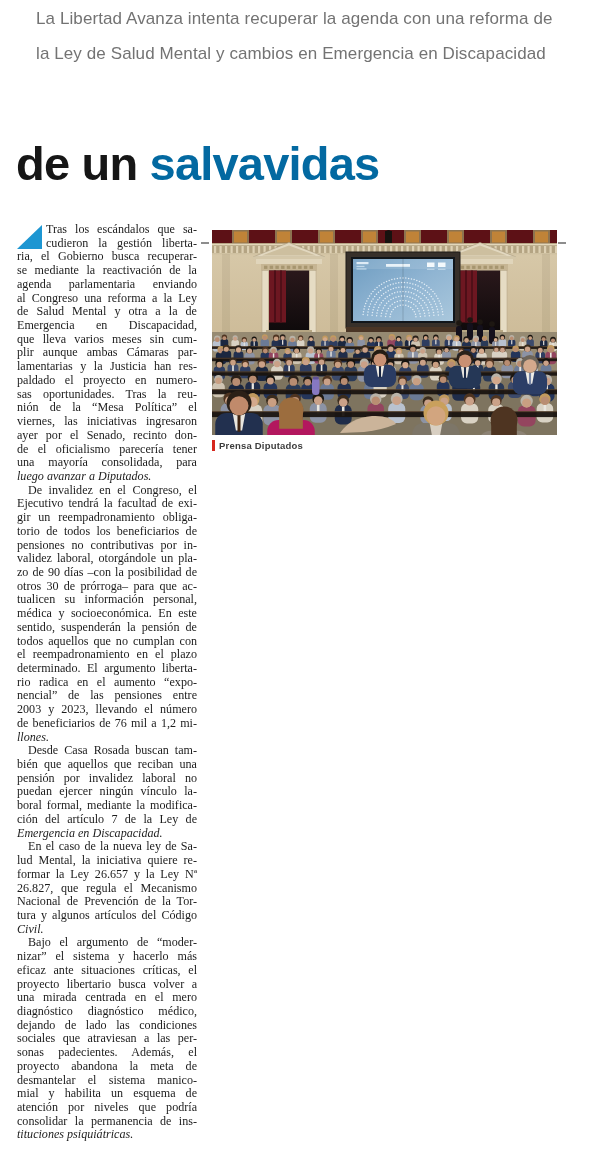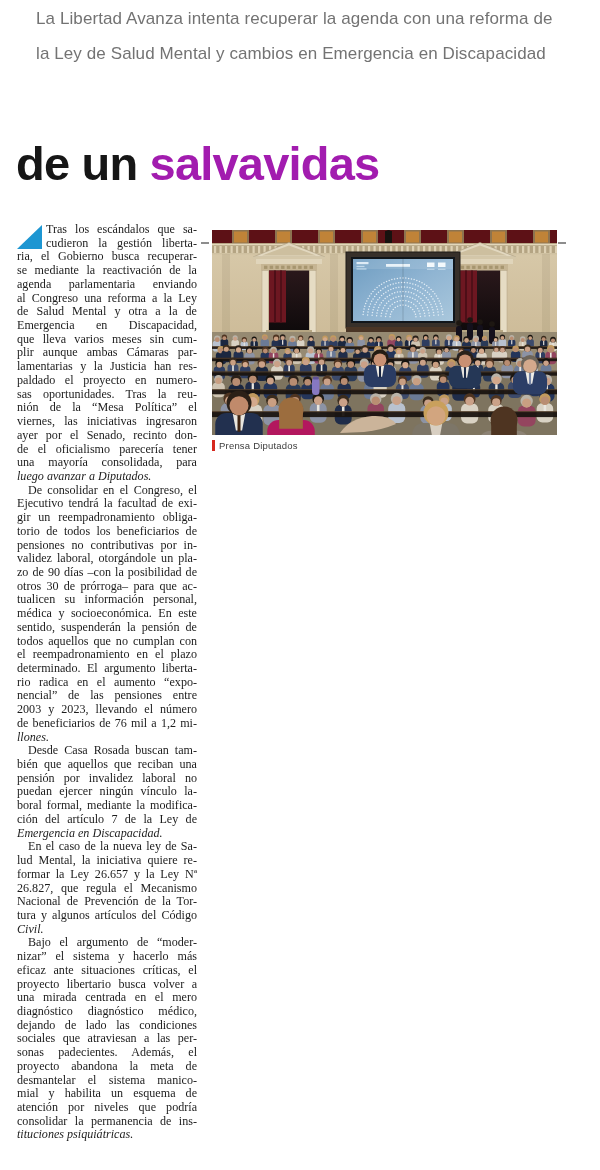--- a/index.html
+++ b/index.html
@@ -25,33 +25,33 @@
   .line.last { text-align-last:left;font-style:italic; }
   .line.indent { padding-left:11px; }
   .tri { float:left; width:29px; height:26px; }
   .tri svg { display:block; margin-top:2px; }
   figure { position:absolute; left:212px; top:230px; width:345px; margin:0; }
   .photo-frame { width:345px; height:205px; display:block; }
   .caption-row { display:flex; justify-content:space-between; align-items:center; margin-top:5px; }
   .caption { font-size:12.5px; color:#1b1b1b; letter-spacing:0.1px; }
   .credit { display:flex; align-items:center; gap:4px; }
   .credit-bar { width:3px; height:11px; background:#d6281e; }
-  .credit-text { font-size:9.5px; color:#3c3c3c; letter-spacing:0.2px; }
+  .credit-text { font-size:9.5px; color:#3c3c3c; letter-spacing:0.2px;font-weight:bold; }
   .cropmark { position:absolute; width:8px; height:2px; background:#8d8d8d; top:242px; }
   .cropmark.left { left:201px; }
   .cropmark.right { left:558px; }
 </style>
 </head>
 <body>
 
 <div class="kicker">La Libertad Avanza intenta recuperar la agenda con una reforma de
 la Ley de Salud Mental y cambios en Emergencia en Discapacidad</div>
 
 <h1 class="headline"><br>
-<span>de un </span><span class="accent" style="color: #a21caf;">salvavidas</span></h1>
+<span>de un </span><span class="accent" style="color: #0369a1;">salvavidas</span></h1>
 
 <div class="column">
   <span class="tri">
     <svg width="25" height="24" viewBox="0 0 25 24">
         <polygon id="triPoly" points="25,0 25,24 0,24" fill="#1d96d2"></polygon>
       </svg>
   </span>
   <div id="paras">
       <div class="para">
         <div class="line">Tras los escándalos que sa-</div>
@@ -68,21 +68,21 @@
         <div class="line">paldado el proyecto en numero-</div>
         <div class="line">sas oportunidades. Tras la reu-</div>
         <div class="line">nión de la “Mesa Política” el</div>
         <div class="line">viernes, las iniciativas ingresaron</div>
         <div class="line">ayer por el Senado, recinto don-</div>
         <div class="line">de el oficialismo parecería tener</div>
         <div class="line">una mayoría consolidada, para</div>
         <div class="line last">luego avanzar a Diputados.</div>
       </div>
       <div class="para">
-        <div class="line indent">De consolidar en el Congreso, el</div>
+        <div class="line indent">De invalidez en el Congreso, el</div>
         <div class="line">Ejecutivo tendrá la facultad de exi-</div>
         <div class="line">gir un reempadronamiento obliga-</div>
         <div class="line">torio de todos los beneficiarios de</div>
         <div class="line">pensiones no contributivas por in-</div>
         <div class="line">validez laboral, otorgándole un pla-</div>
         <div class="line">zo de 90 días –con la posibilidad de</div>
         <div class="line">otros 30 de prórroga– para que ac-</div>
         <div class="line">tualicen su información personal,</div>
         <div class="line">médica y socioeconómica. En este</div>
         <div class="line">sentido, suspenderán la pensión de</div>

